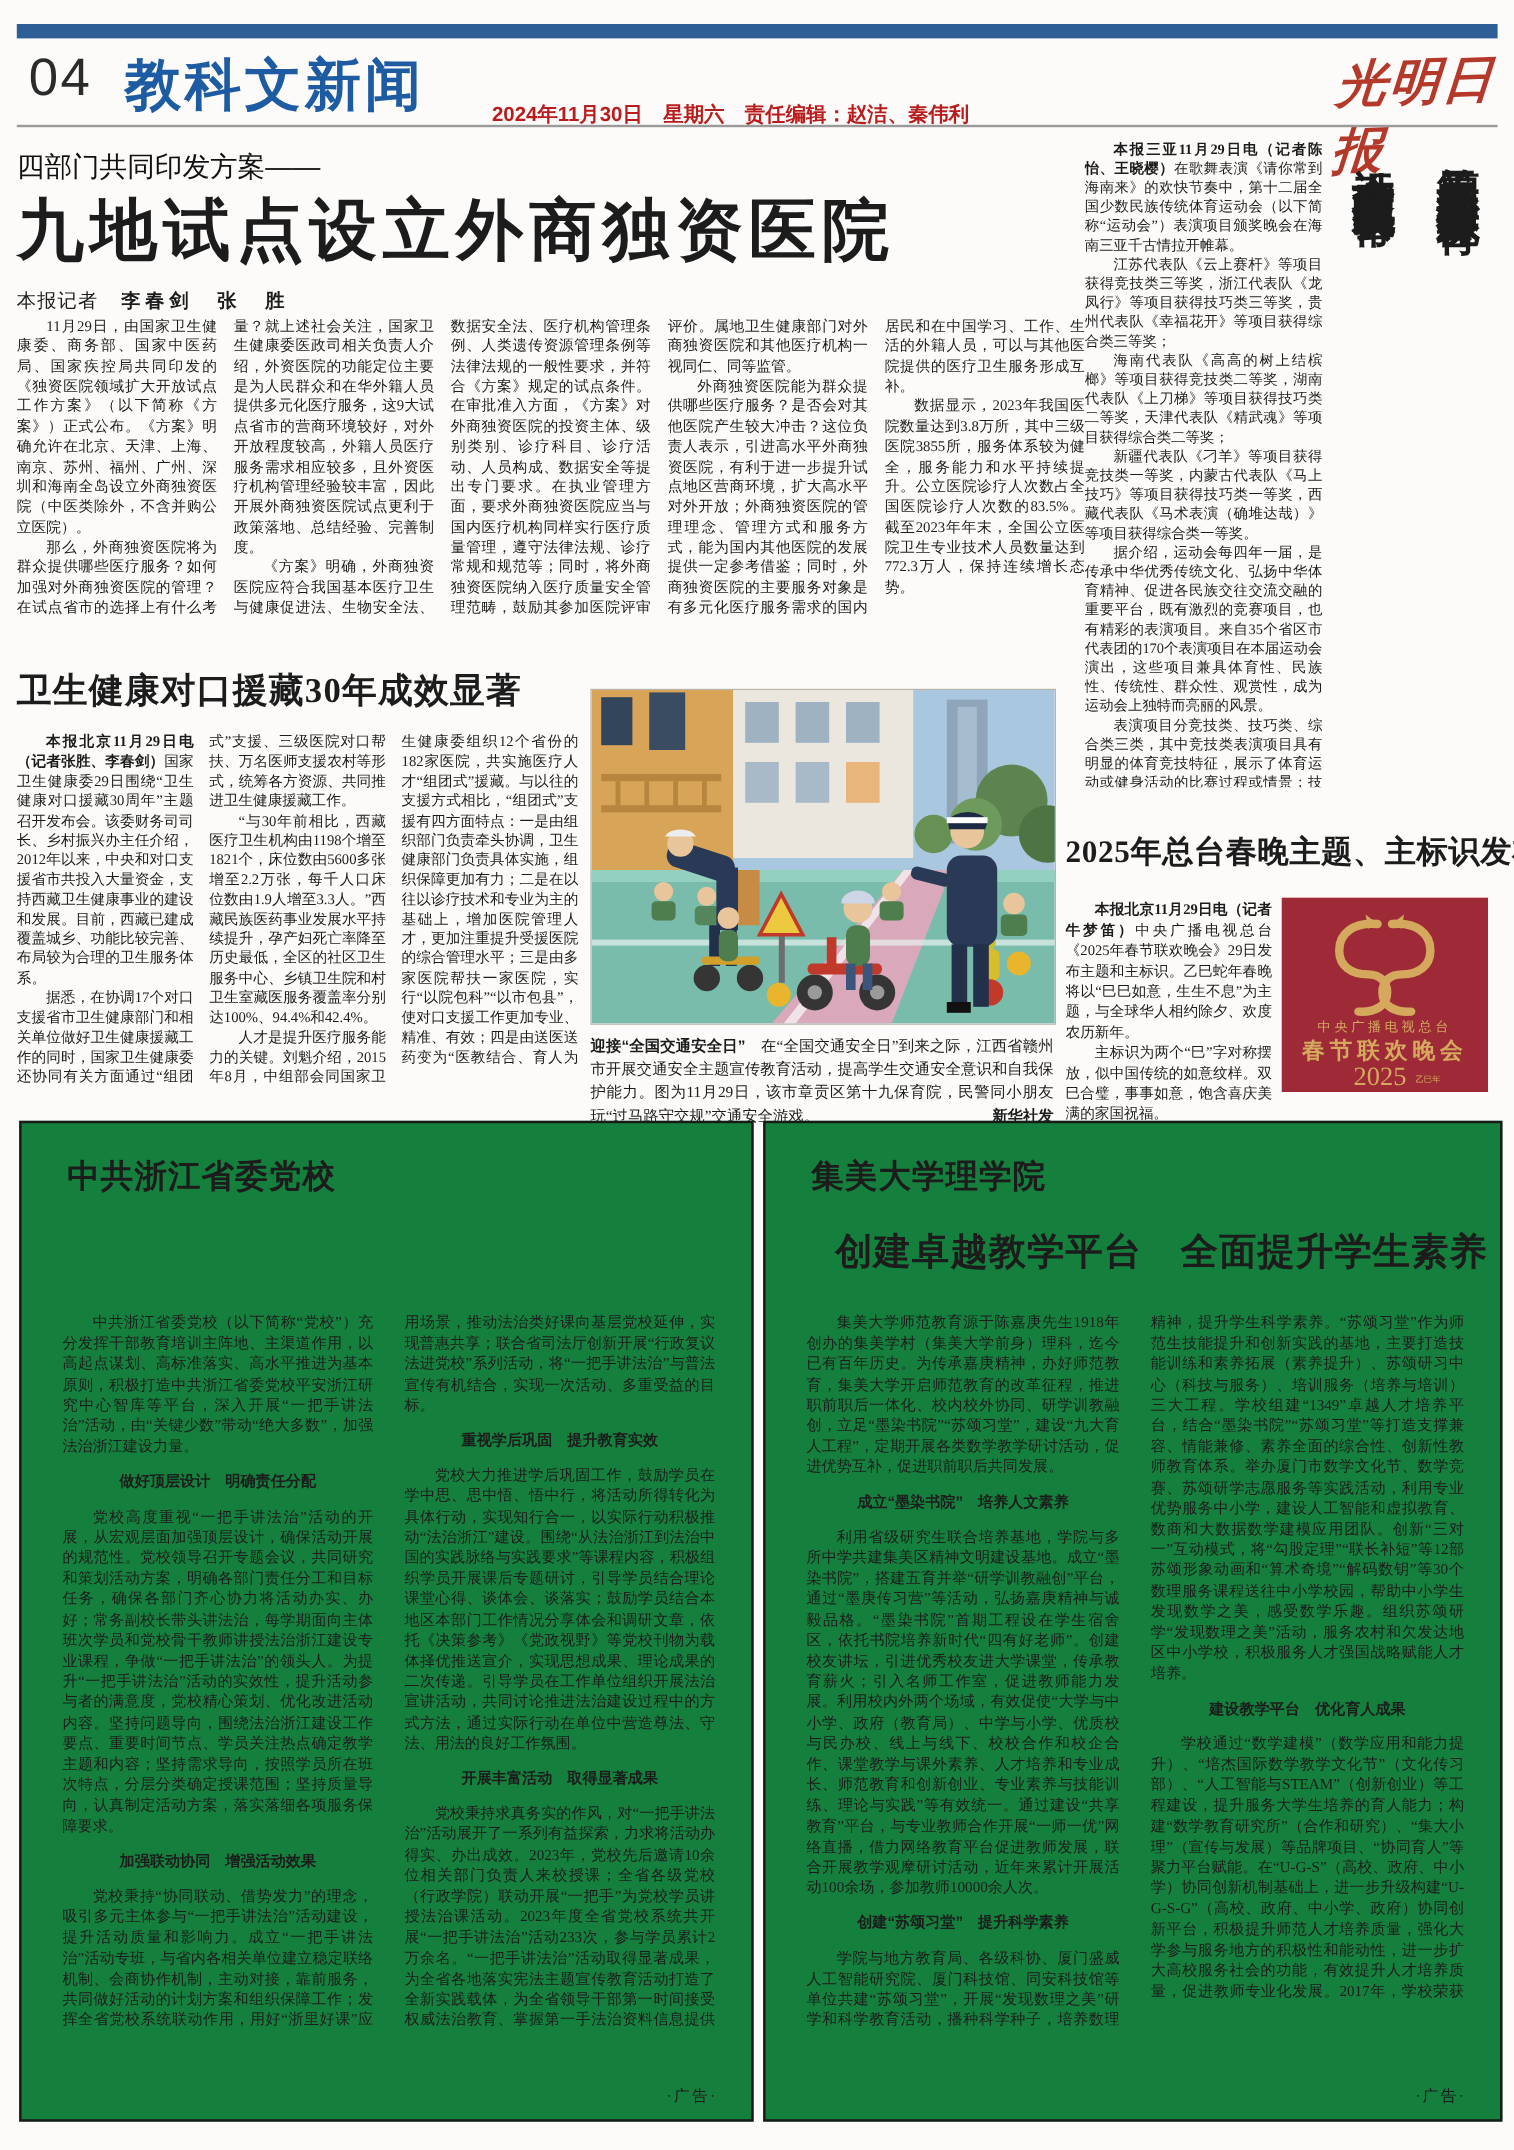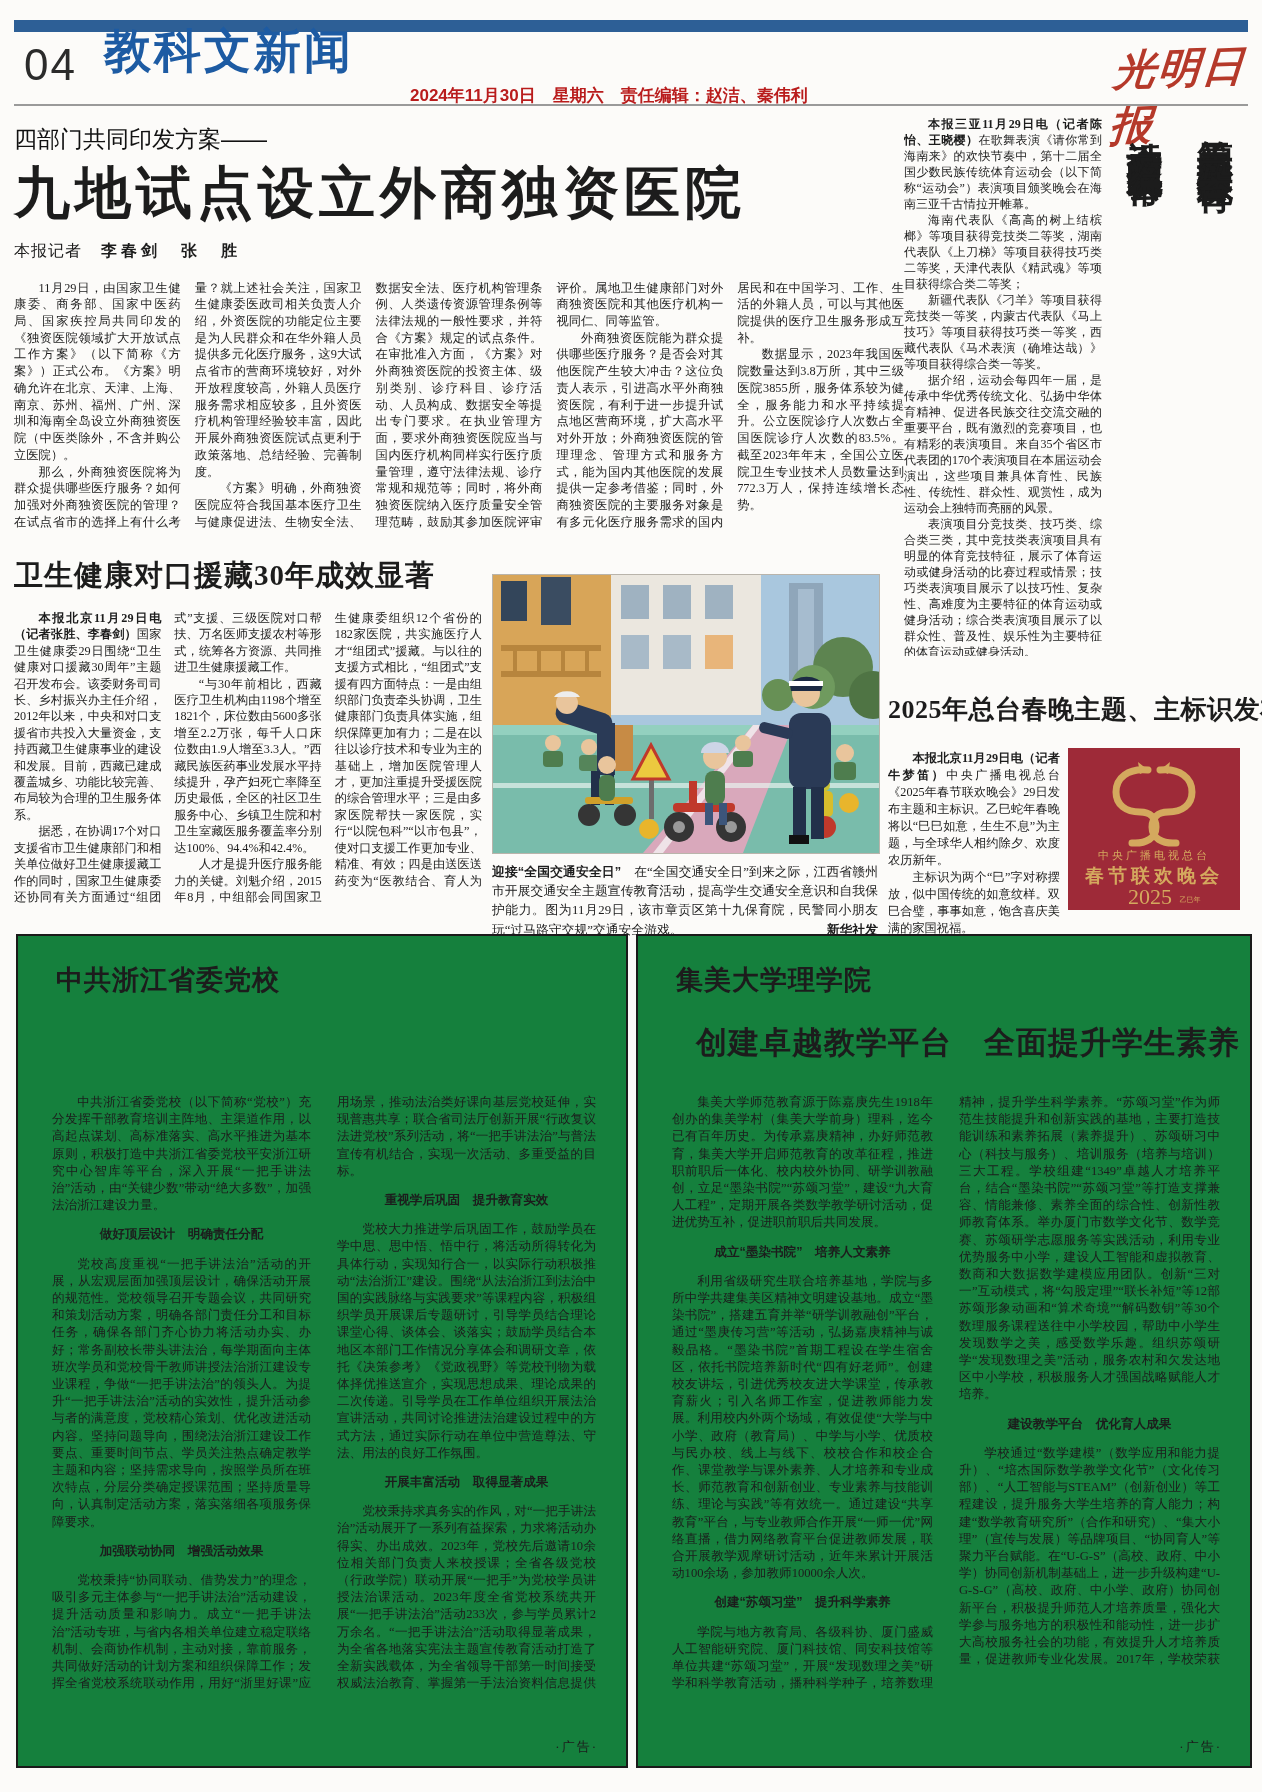--- a/index.html
+++ b/index.html
@@ -3,39 +3,39 @@
 <meta charset="utf-8">
 <style>
   html,body{margin:0;padding:0;background:#e9e7e2;}
   .sheet{position:relative;width:1262px;height:1792px;background:#fcfbf9;margin:0 auto;
          font-family:"Liberation Serif","DejaVu Serif",serif;color:#1c1c1c;overflow:hidden;}
   .abs{position:absolute;}
   
   .topbar{left:14px;top:20px;width:1234px;height:12px;background:#2d5f96;}
   .pagenum{left:24px;top:40px;font-family:"Liberation Sans","DejaVu Sans",sans-serif;
            font-size:44px;color:#2b2b2b;letter-spacing:2px;}
-  .section{left:104px;top:20px;font-size:47px;font-weight:900;color:#1d5ba3;letter-spacing:3px;}
+  .section{left:104px;top:40px;font-size:47px;font-weight:900;color:#1d5ba3;letter-spacing:3px;}
   .dateline{left:410px;top:84px;font-size:17px;font-weight:bold;color:#b91c1c;
             font-family:"Liberation Sans","DejaVu Sans",sans-serif;}
   .paperlogo{left:1112px;top:40px;font-size:42px;font-weight:900;color:#b5392a;
              font-style:italic;transform:skewX(-6deg) rotate(-2deg);letter-spacing:2px;}
   .rule{left:14px;top:104px;width:1234px;height:2px;background:#9a9a9a;}
   
   .kicker{font-family:"Liberation Sans","DejaVu Sans",sans-serif;font-size:23px;color:#111;}
   .bighead{font-size:56px;font-weight:900;letter-spacing:5px;line-height:1.1;margin-top:10px;white-space:nowrap;}
   .byline{font-size:16px;margin-top:16px;letter-spacing:1px;}
   .byline b{margin-left:14px;letter-spacing:4px;}
   .colbody{text-align:justify;overflow:hidden;column-fill:auto;}
   .colbody p{margin:0;text-indent:2em;}
   .colbody p b{font-weight:bold;}
   .colbody p.subhead{text-align:center;font-weight:bold;text-indent:0;margin:12px 0;
       font-family:Liberation Sans, sans-serif;}
   
   .hospital{left:14px;top:124px;width:890px;}
-  .hospital .colbody{margin-top:18px;height:256px;column-count:5;column-gap:14px;
+  .hospital .colbody{margin-top:2px;height:256px;column-count:5;column-gap:14px;
       font-size:12.3px;line-height:1.36;}
   
   .sports{left:904px;top:112px;width:346px;height:548px;}
   .sports-body{position:absolute;left:0;top:4px;width:198px;height:540px;
       font-size:12px;line-height:16px;text-align:justify;overflow:hidden;}
   .sports-body p{margin:0;text-indent:2em;}
   .vhead{position:absolute;right:0;top:0;height:548px;writing-mode:vertical-rl;
       font-size:36px;font-weight:900;letter-spacing:2.5px;line-height:1.95;overflow:hidden;}
   .vhead div{margin:0;}
   
@@ -95,20 +95,21 @@
         <p>那么，外商独资医院将为群众提供哪些医疗服务？如何加强对外商独资医院的管理？在试点省市的选择上有什么考量？就上述社会关注，国家卫生健康委医政司相关负责人介绍，外资医院的功能定位主要是为人民群众和在华外籍人员提供多元化医疗服务，这9大试点省市的营商环境较好，对外开放程度较高，外籍人员医疗服务需求相应较多，且外资医疗机构管理经验较丰富，因此开展外商独资医院试点更利于政策落地、总结经验、完善制度。</p>
         <p>《方案》明确，外商独资医院应符合我国基本医疗卫生与健康促进法、生物安全法、数据安全法、医疗机构管理条例、人类遗传资源管理条例等法律法规的一般性要求，并符合《方案》规定的试点条件。在审批准入方面，《方案》对外商独资医院的投资主体、级别类别、诊疗科目、诊疗活动、人员构成、数据安全等提出专门要求。在执业管理方面，要求外商独资医院应当与国内医疗机构同样实行医疗质量管理，遵守法律法规、诊疗常规和规范等；同时，将外商独资医院纳入医疗质量安全管理范畴，鼓励其参加医院评审评价。属地卫生健康部门对外商独资医院和其他医疗机构一视同仁、同等监管。</p>
         <p>外商独资医院能为群众提供哪些医疗服务？是否会对其他医院产生较大冲击？这位负责人表示，引进高水平外商独资医院，有利于进一步提升试点地区营商环境，扩大高水平对外开放；外商独资医院的管理理念、管理方式和服务方式，能为国内其他医院的发展提供一定参考借鉴；同时，外商独资医院的主要服务对象是有多元化医疗服务需求的国内居民和在中国学习、工作、生活的外籍人员，可以与其他医院提供的医疗卫生服务形成互补。</p>
         <p>数据显示，2023年我国医院数量达到3.8万所，其中三级医院3855所，服务体系较为健全，服务能力和水平持续提升。公立医院诊疗人次数占全国医院诊疗人次数的83.5%。截至2023年年末，全国公立医院卫生专业技术人员数量达到772.3万人，保持连续增长态势。</p>
       </div>
   </div>
 
   <div class="abs sports">
     <div class="sports-body colbody">
         <p><b>本报三亚11月29日电（记者陈怡、王晓樱）</b>在歌舞表演《请你常到海南来》的欢快节奏中，第十二届全国少数民族传统体育运动会（以下简称“运动会”）表演项目颁奖晚会在海南三亚千古情拉开帷幕。</p>
+        <p>江苏代表队《云上赛杆》等项目获得竞技类三等奖，浙江代表队《龙凤行》等项目获得技巧类三等奖，贵州代表队《幸福花开》等项目获得综合类三等奖；</p>
         <p>海南代表队《高高的树上结槟榔》等项目获得竞技类二等奖，湖南代表队《上刀梯》等项目获得技巧类二等奖，天津代表队《精武魂》等项目获得综合类二等奖；</p>
         <p>新疆代表队《刁羊》等项目获得竞技类一等奖，内蒙古代表队《马上技巧》等项目获得技巧类一等奖，西藏代表队《马术表演（确堆达哉）》等项目获得综合类一等奖。</p>
         <p>据介绍，运动会每四年一届，是传承中华优秀传统文化、弘扬中华体育精神、促进各民族交往交流交融的重要平台，既有激烈的竞赛项目，也有精彩的表演项目。来自35个省区市代表团的170个表演项目在本届运动会演出，这些项目兼具体育性、民族性、传统性、群众性、观赏性，成为运动会上独特而亮丽的风景。</p>
         <p>表演项目分竞技类、技巧类、综合类三类，其中竞技类表演项目具有明显的体育竞技特征，展示了体育运动或健身活动的比赛过程或情景；技巧类表演项目展示了以技巧性、复杂性、高难度为主要特征的体育运动或健身活动；综合类表演项目展示了以群众性、普及性、娱乐性为主要特征的体育运动或健身活动。</p>
       </div>
     <div class="vhead">
       <div>第十二届全国少数民族传统体育</div>
       <div>运动会表演项目颁奖晚会举行</div>
     </div>
   </div>

